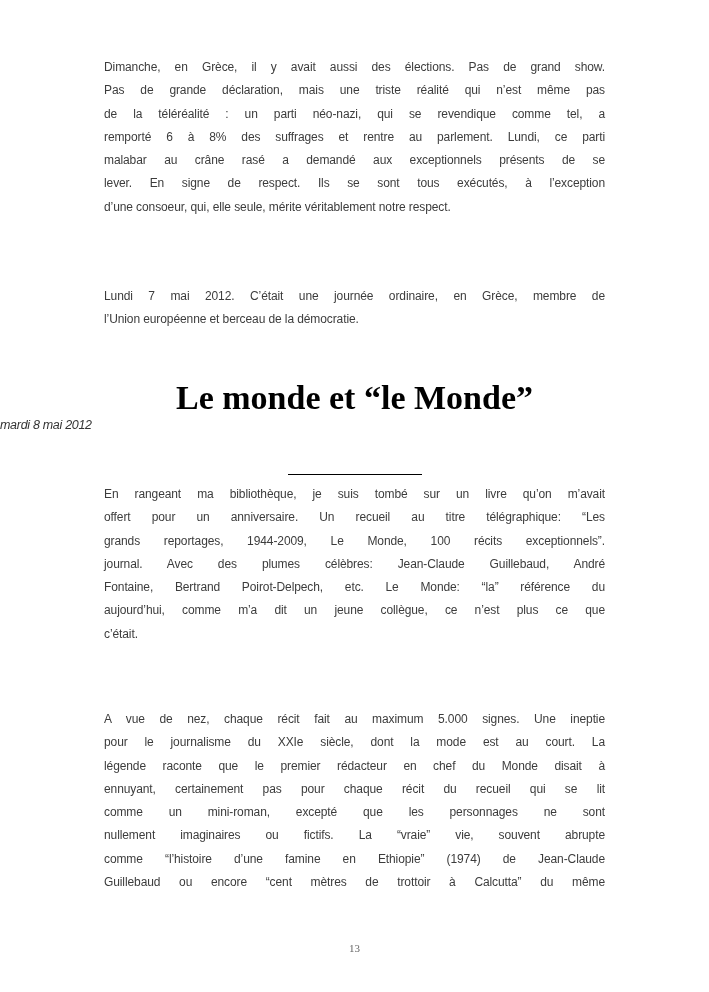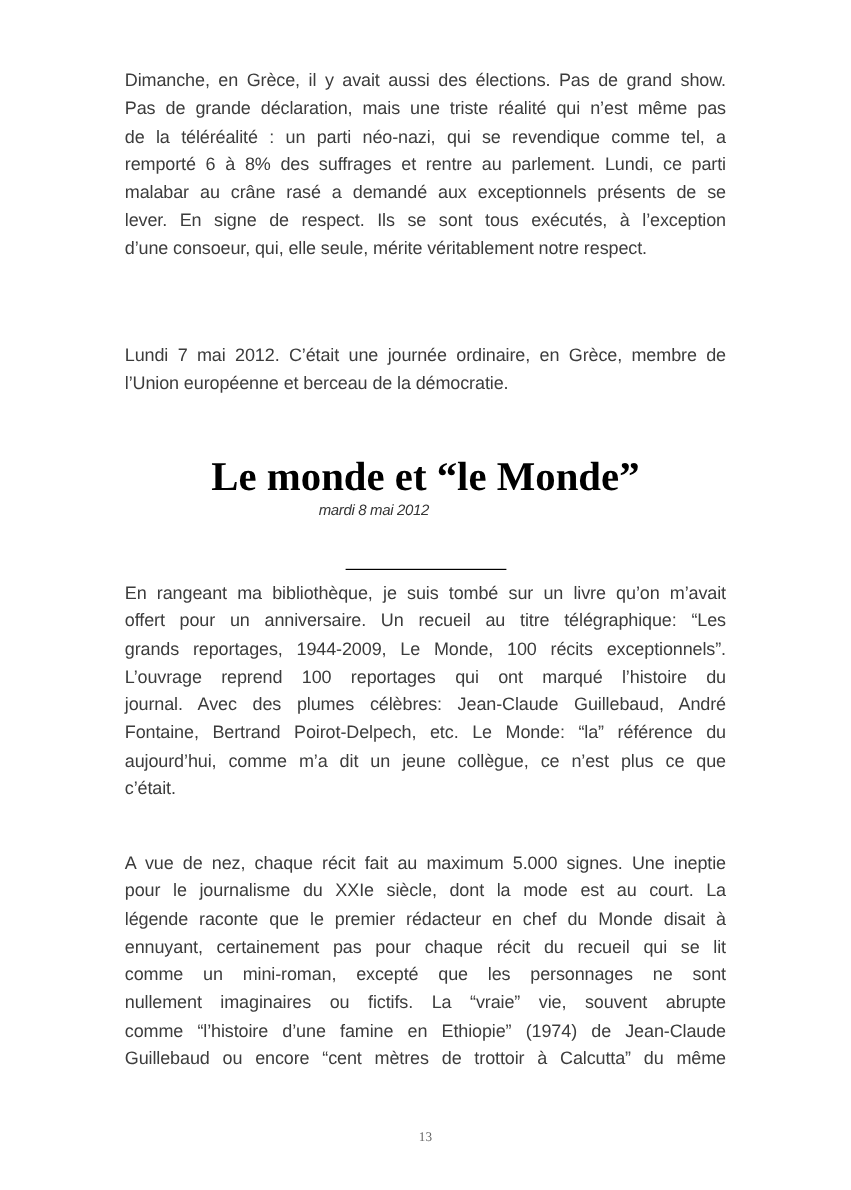--- a/index.html
+++ b/index.html
@@ -14,21 +14,21 @@
       overflow: hidden;
     }
     .page {
       position: absolute;
       left: 104px;
       top: 0;
       width: 501px;
     }
     .para {
       font-family: "Liberation Sans", sans-serif;
-      font-size: 15px;
+      font-size: 12px;
       line-height: 23.3px;
       color: #3c3c3c;
       text-align: justify;
       margin: 0;
       letter-spacing: -0.1px;
     }
     .line {
       display: block;
       text-align: justify;
       text-align-last: justify;
@@ -50,21 +50,20 @@
       font-size: 34px;
       line-height: 40px;
       color: #000000;
       margin: 0;
     }
     #date {
       position: absolute;
       top: 416px;
       left: -104px;
       width: 623px;
-      text-align: center;
       font-family: "Liberation Sans", sans-serif;
       font-style: italic;
       font-size: 12.5px;
       line-height: 18px;
       color: #333333;
       letter-spacing: -0.3px;
     }
     #separator {
       position: absolute;
       top: 474px;
@@ -107,21 +106,20 @@
   </div>
 
   <h1 id="title">Le monde et “le Monde”</h1>
   <div id="date">mardi 8 mai 2012</div>
   <div id="separator"></div>
 
   <div id="p3" class="para">
     <span class="line">En rangeant ma bibliothèque, je suis tombé sur un livre qu’on m’avait</span>
     <span class="line">offert pour un anniversaire. Un recueil au titre télégraphique: “Les</span>
     <span class="line">grands reportages, 1944-2009, Le Monde, 100 récits exceptionnels”.</span>
-    <span class="line">L’ouvrage reprend 100 reportages qui ont marqué l’histoire du</span>
     <span class="line">journal. Avec des plumes célèbres: Jean-Claude Guillebaud, André</span>
     <span class="line">Fontaine, Bertrand Poirot-Delpech, etc. Le Monde: “la” référence du</span>
     <span class="line">aujourd’hui, comme m’a dit un jeune collègue, ce n’est plus ce que</span>
     <span class="line last">c’était.</span>
   </div>
 
   <div id="p4" class="para">
     <span class="line">A vue de nez, chaque récit fait au maximum 5.000 signes. Une ineptie</span>
     <span class="line">pour le journalisme du XXIe siècle, dont la mode est au court. La</span>
     <span class="line">légende raconte que le premier rédacteur en chef du Monde disait à</span>

